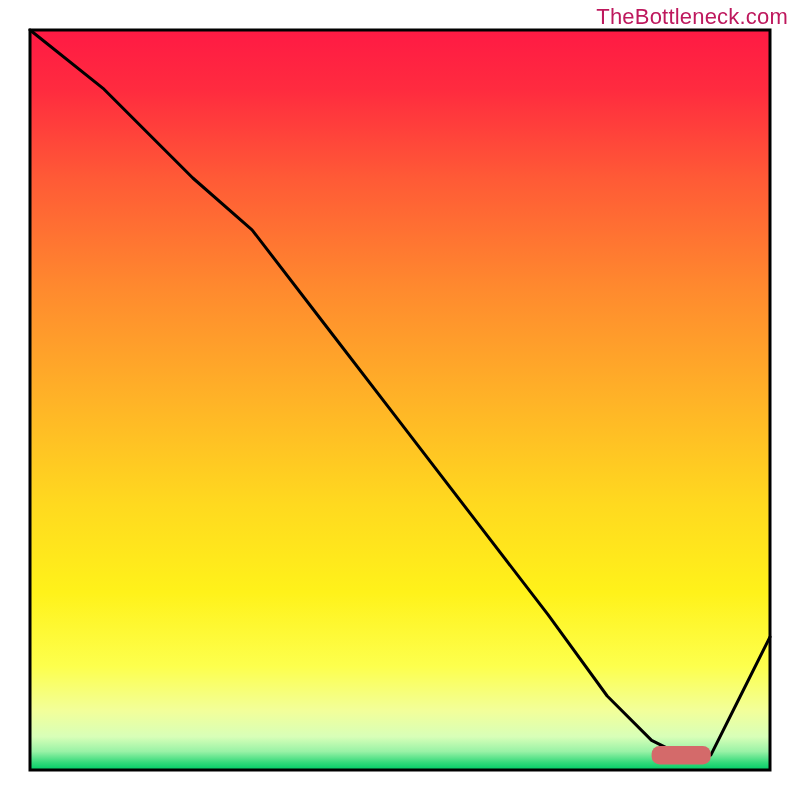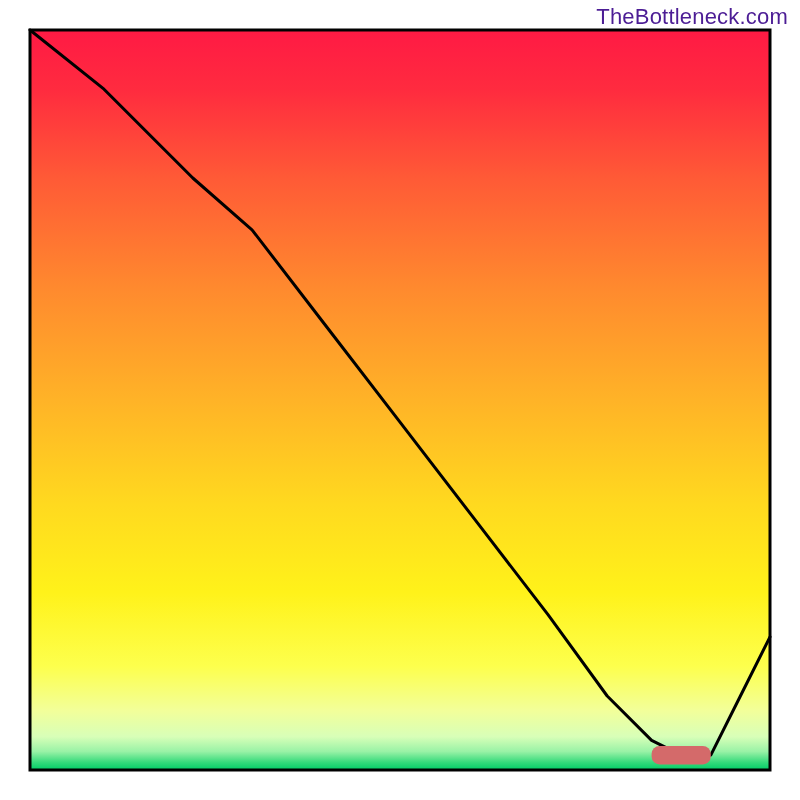--- a/index.html
+++ b/index.html
@@ -14,21 +14,21 @@
   .chart-container {
     position: relative;
     width: 800px;
     height: 800px;
   }
   .watermark {
     position: absolute;
     top: 4px;
     right: 12px;
     font-size: 22px;
-    color: #4c1d95;
+    color: #be185d;
     letter-spacing: 0.2px;
     z-index: 10;
   }
   svg {
     display: block;
     position: absolute;
     left: 0;
     top: 0;
   }
 </style>

